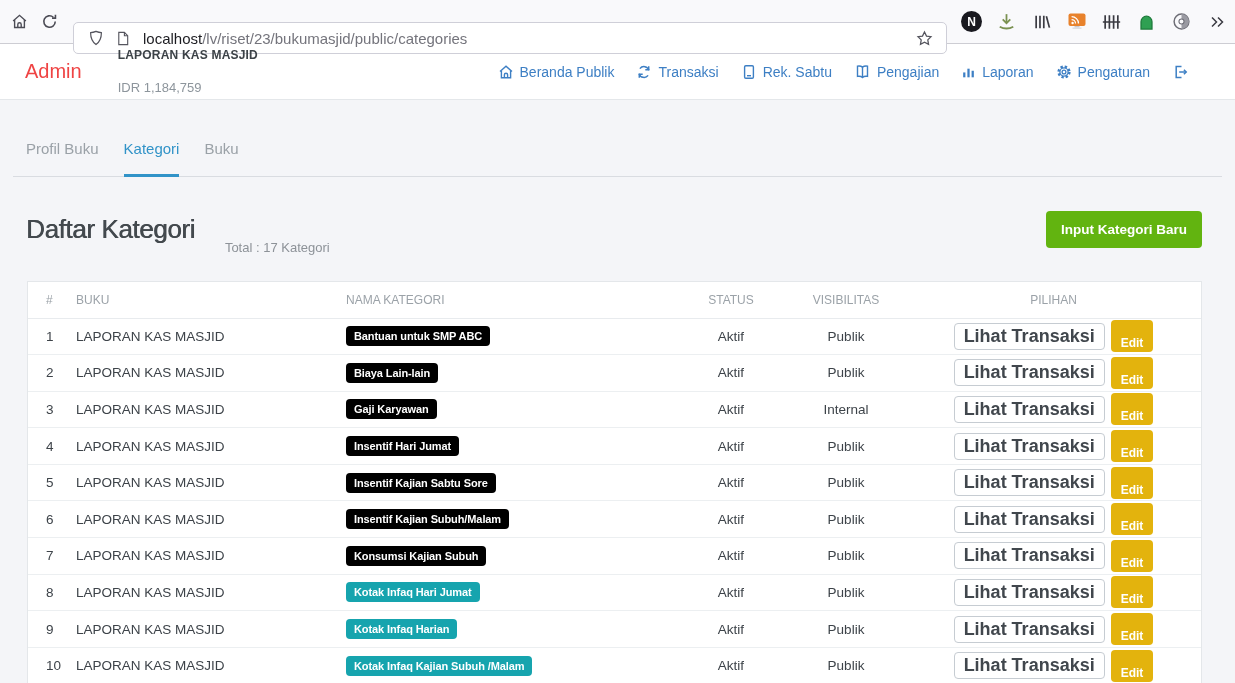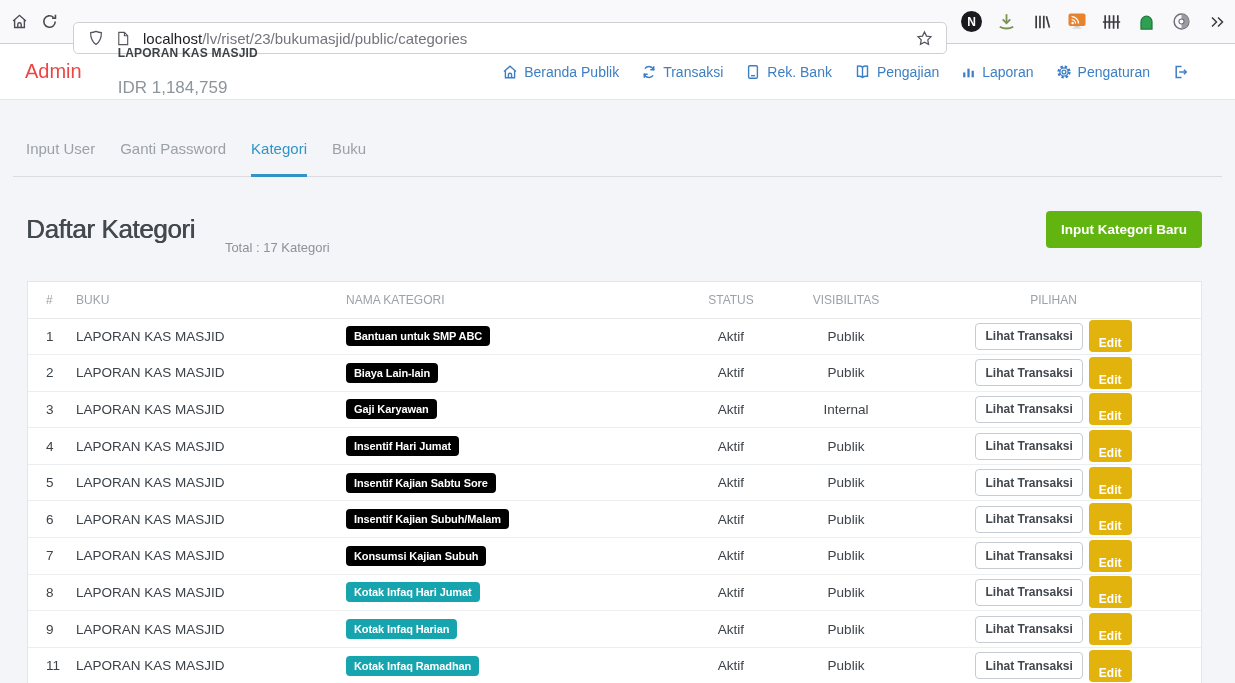--- a/index.html
+++ b/index.html
@@ -17,21 +17,21 @@
   .star-btn { margin-left:auto; }
   .ext-icons { display:flex; align-items:center; margin-left:9px; gap:4px; }
   .ext-icon { width:31px; height:28px; display:flex; align-items:center; justify-content:center; flex:0 0 auto; }
   .n-badge { width:21px; height:21px; border-radius:50%; background:#19191f; color:#fff; font-size:12px; font-weight:700; display:flex; align-items:center; justify-content:center; }
 
   
   .app-header { height:56px; background:#fff; border-bottom:1px solid #e4e7ea; display:flex; align-items:center; padding:0 47px 0 25px; }
   .admin-name { font-size:20px; color:#ef4444; }
   .brand { margin-left:36px; }
   .brand-title { font-size:12px; font-weight:700; color:#3c4247; letter-spacing:.2px; }
-  .brand-sub { font-size:17px; color:#8d959c; margin-top:18px; }
+  .brand-sub { font-size:13px; color:#8d959c; margin-top:18px; }
   .main-nav { margin-left:auto; display:flex; align-items:center; gap:22px; }
   .nav-item { display:flex; align-items:center; gap:6px; color:#3d7fc4; font-size:14px; cursor:pointer; white-space:nowrap; }
   .nav-item svg { display:block; }
 
   
   .tabs-wrap { margin:0 13px; padding:40px 13px 0; border-bottom:1px solid #d9dce1; display:flex; gap:25px; }
   .tab { font-size:15px; color:#9aa1a7; padding-bottom:19px; position:relative; cursor:pointer; }
   .tab.active { color:#3193c8; }
   .tab.active:after { content:""; position:absolute; left:0; right:0; bottom:-1px; height:3px; background:#3193c8; }
 
@@ -46,21 +46,21 @@
   table { width:100%; border-collapse:collapse; table-layout:fixed; }
   col.c1{width:48px} col.c2{width:270px} col.c3{width:330px} col.c4{width:110px} col.c5{width:120px}
   thead th { font-size:12px; font-weight:400; color:#9ba2a8; text-align:left; height:36px; padding:0; border-bottom:1px solid #e8ebee; }
   .pl { padding-left:18px; }
   .center { text-align:center; }
   tbody td { height:36.6px; border-bottom:1px solid #eceff1; font-size:13.5px; color:#3d4349; padding:0; }
   .badge { display:inline-block; font-size:11px; font-weight:700; color:#fff; padding:4px 8px; border-radius:4px; letter-spacing:-.1px; }
   .badge.red { background:#000000; }
   .badge.teal { background:#16a4ae; }
   .actions { display:flex; justify-content:center; align-items:center; gap:6px; }
-  .btn-view { background:#fff; border:1px solid #c6ccd2; border-radius:4px; height:27px; font-size:12px; font-weight:700; color:#41474d; padding:0 9px; cursor:pointer; }
+  .btn-view { background:#fff; border:1px solid #c6ccd2; border-radius:4px; height:27px; font-size:18px; font-weight:700; color:#41474d; padding:0 9px; cursor:pointer; }
   .btn-edit { background:#e3b30d; border:none; border-radius:4px; height:27px; font-size:12px; font-weight:700; color:#fff; padding:16px 10px; cursor:pointer;text-align:center; }
 </style>
 </head>
 <body>
 
 <div class="browser-bar">
   <div class="chrome-btn">
     <svg width="17" height="17" viewBox="0 0 16 16" fill="none" stroke="currentColor" stroke-width="1.3">
         <path d="M2 7.6 8 2.2l6 5.4"></path>
         <path d="M3.4 6.7v7h9.2v-7"></path>
@@ -174,21 +174,21 @@
         <span>Transaksi</span>
       </div>
 
       <div class="nav-item">
         <span>
           <svg width="16" height="16" viewBox="0 0 16 16" fill="none" stroke="currentColor" stroke-width="1.4">
             <rect x="3.6" y="1.8" width="8.8" height="12.4" rx="1.2"></rect>
             <path d="M6 11.7h4"></path>
           </svg>
         </span>
-        <span>Rek. Bank</span>
+        <span>Rek. Sabtu</span>
       </div>
 
       <div class="nav-item">
         <span>
           <svg width="17" height="16" viewBox="0 0 16 16" fill="none" stroke="currentColor" stroke-width="1.4">
             <path d="M8 3.2C7 2.2 5.2 1.8 3 2.1v10.3c2.2-.3 4 .1 5 1.1 1-1 2.8-1.4 5-1.1V2.1C10.8 1.8 9 2.2 8 3.2Z"></path>
             <path d="M8 3.2v10.3"></path>
           </svg>
         </span>
         <span>Pengajian</span>
@@ -223,23 +223,22 @@
             <path d="M7.2 8h7"></path>
             <path d="M11.9 5.7 14.2 8l-2.3 2.3"></path>
           </svg>
       </span>
     </div>
   </div>
 </div>
 
 <div class="tabs-wrap">
 
-    <div class="tab">Input User</div>
-
-    <div class="tab">Ganti Password</div>
+    <div class="tab">Profil Buku</div>
+
 
     <div class="tab active">Kategori</div>
 
     <div class="tab">Buku</div>
 
 </div>
 
 <div class="page-head">
   <div class="page-title">Daftar Kategori</div>
   <div class="page-total">Total : 17 Kategori</div>
@@ -387,20 +386,33 @@
           <td class="center">Aktif</td>
           <td class="center">Publik</td>
           <td>
             <div class="actions">
               <button class="btn-view">Lihat Transaksi</button>
               <button class="btn-edit">Edit</button>
             </div>
           </td>
         </tr>
 
+        <tr>
+          <td class="pl">10</td>
+          <td>LAPORAN KAS MASJID</td>
+          <td><span class="badge teal">Kotak Infaq Kajian Subuh /Malam</span></td>
+          <td class="center">Aktif</td>
+          <td class="center">Publik</td>
+          <td>
+            <div class="actions">
+              <button class="btn-view">Lihat Transaksi</button>
+              <button class="btn-edit">Edit</button>
+            </div>
+          </td>
+        </tr>
 
         <tr>
           <td class="pl">11</td>
           <td>LAPORAN KAS MASJID</td>
           <td><span class="badge teal">Kotak Infaq Ramadhan</span></td>
           <td class="center">Aktif</td>
           <td class="center">Publik</td>
           <td>
             <div class="actions">
               <button class="btn-view">Lihat Transaksi</button>

